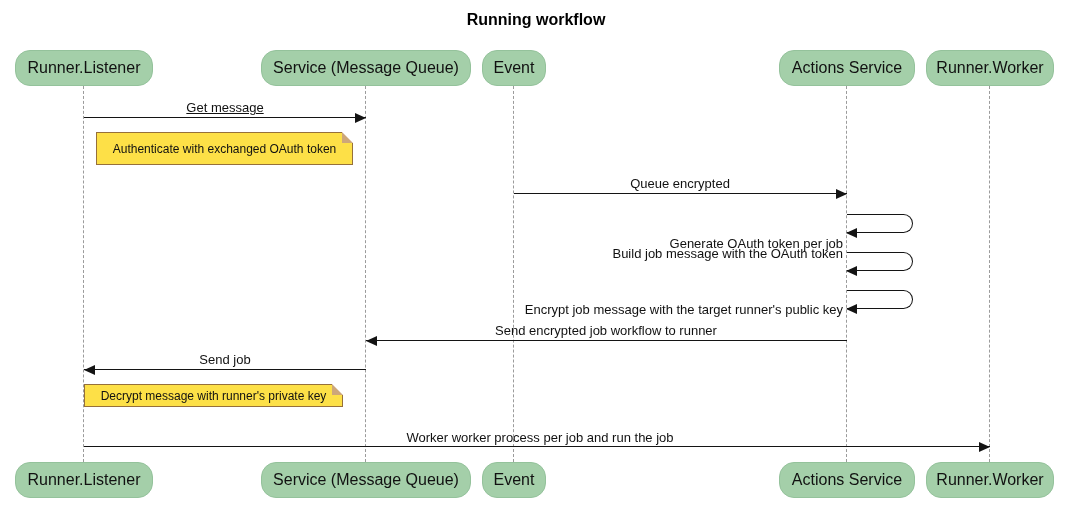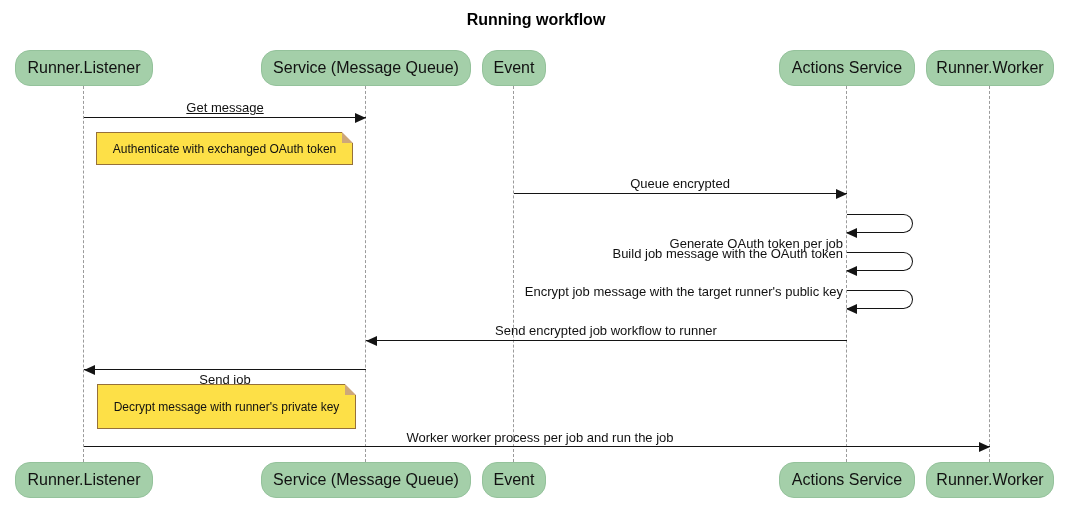--- a/index.html
+++ b/index.html
@@ -141,39 +141,39 @@
   </div>
 
   <div>
     <div class="self-label" style="right:229px; top:253px;text-align:center;">Build job message with the OAuth token</div>
     <div class="self-loop" style="left:847px; top:252px;">
       <div class="arrow-l"></div>
     </div>
   </div>
 
   <div>
-    <div class="self-label" style="right:229px; top:291px;padding-left:30px;">Encrypt job message with the target runner's public key</div>
+    <div class="self-label" style="right:229px; top:309px;padding-left:30px;">Encrypt job message with the target runner's public key</div>
     <div class="self-loop" style="left:847px; top:290px;">
       <div class="arrow-l"></div>
     </div>
   </div>
 
   <div>
     <div class="msg-label" style="left:606px; top:323px;">Send encrypted job workflow to runner</div>
     <div class="msg-line" style="left:366px; top:340px; width:481px;"></div>
     <div class="arrow-l" style="left:366px; top:336px;"></div>
   </div>
 
   <div>
-    <div class="msg-label" style="left:225px; top:372px;">Send job</div>
+    <div class="msg-label" style="left:225px; top:352px;">Send job</div>
     <div class="msg-line" style="left:84px; top:369px; width:282px;"></div>
     <div class="arrow-l" style="left:84px; top:365px;"></div>
   </div>
 
-  <div class="note" style="left:97px; top:384px; width:259px; height:45px;">Decrypt message with runner's private key</div>
+  <div class="note" style="left:84px; top:384px; width:259px; height:23px;">Decrypt message with runner's private key</div>
 
   <div>
     <div class="msg-label" style="left:540px; top:430px;">Worker worker process per job and run the job</div>
     <div class="msg-line" style="left:84px; top:446px; width:906px;"></div>
     <div class="arrow-r" style="left:979px; top:442px;"></div>
   </div>
 
   <div class="actor" style="left:15px;  top:462px; width:138px;">Runner.Listener</div>
   <div class="actor" style="left:261px; top:462px; width:210px;">Service (Message Queue)</div>
   <div class="actor" style="left:482px; top:462px; width:64px;">Event</div>

